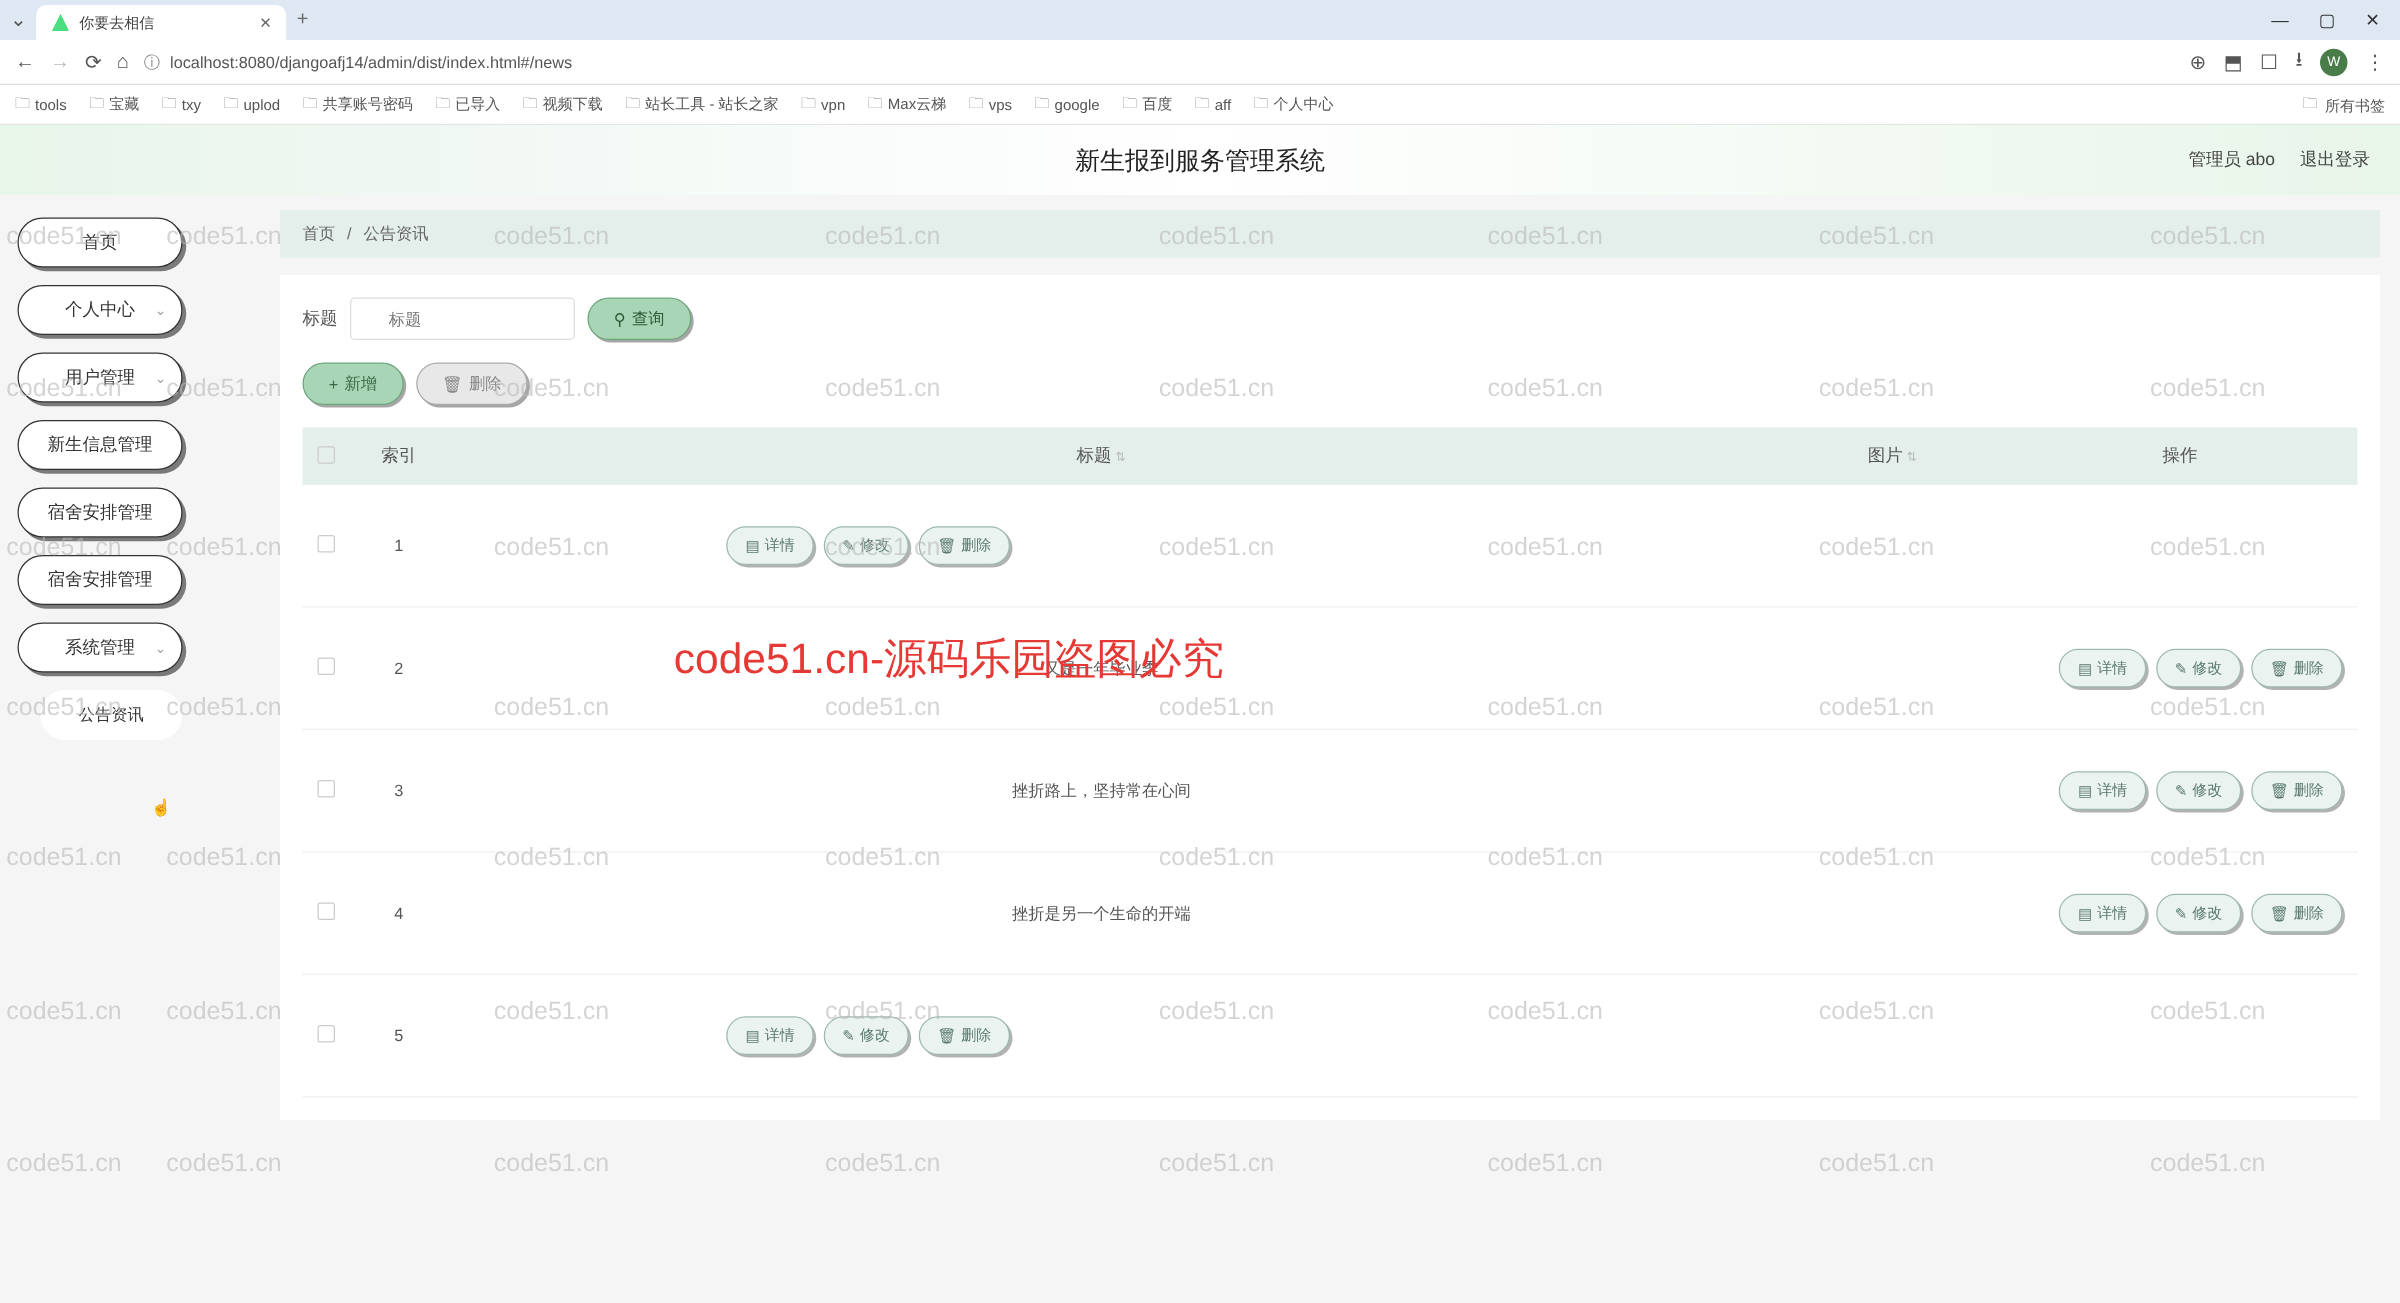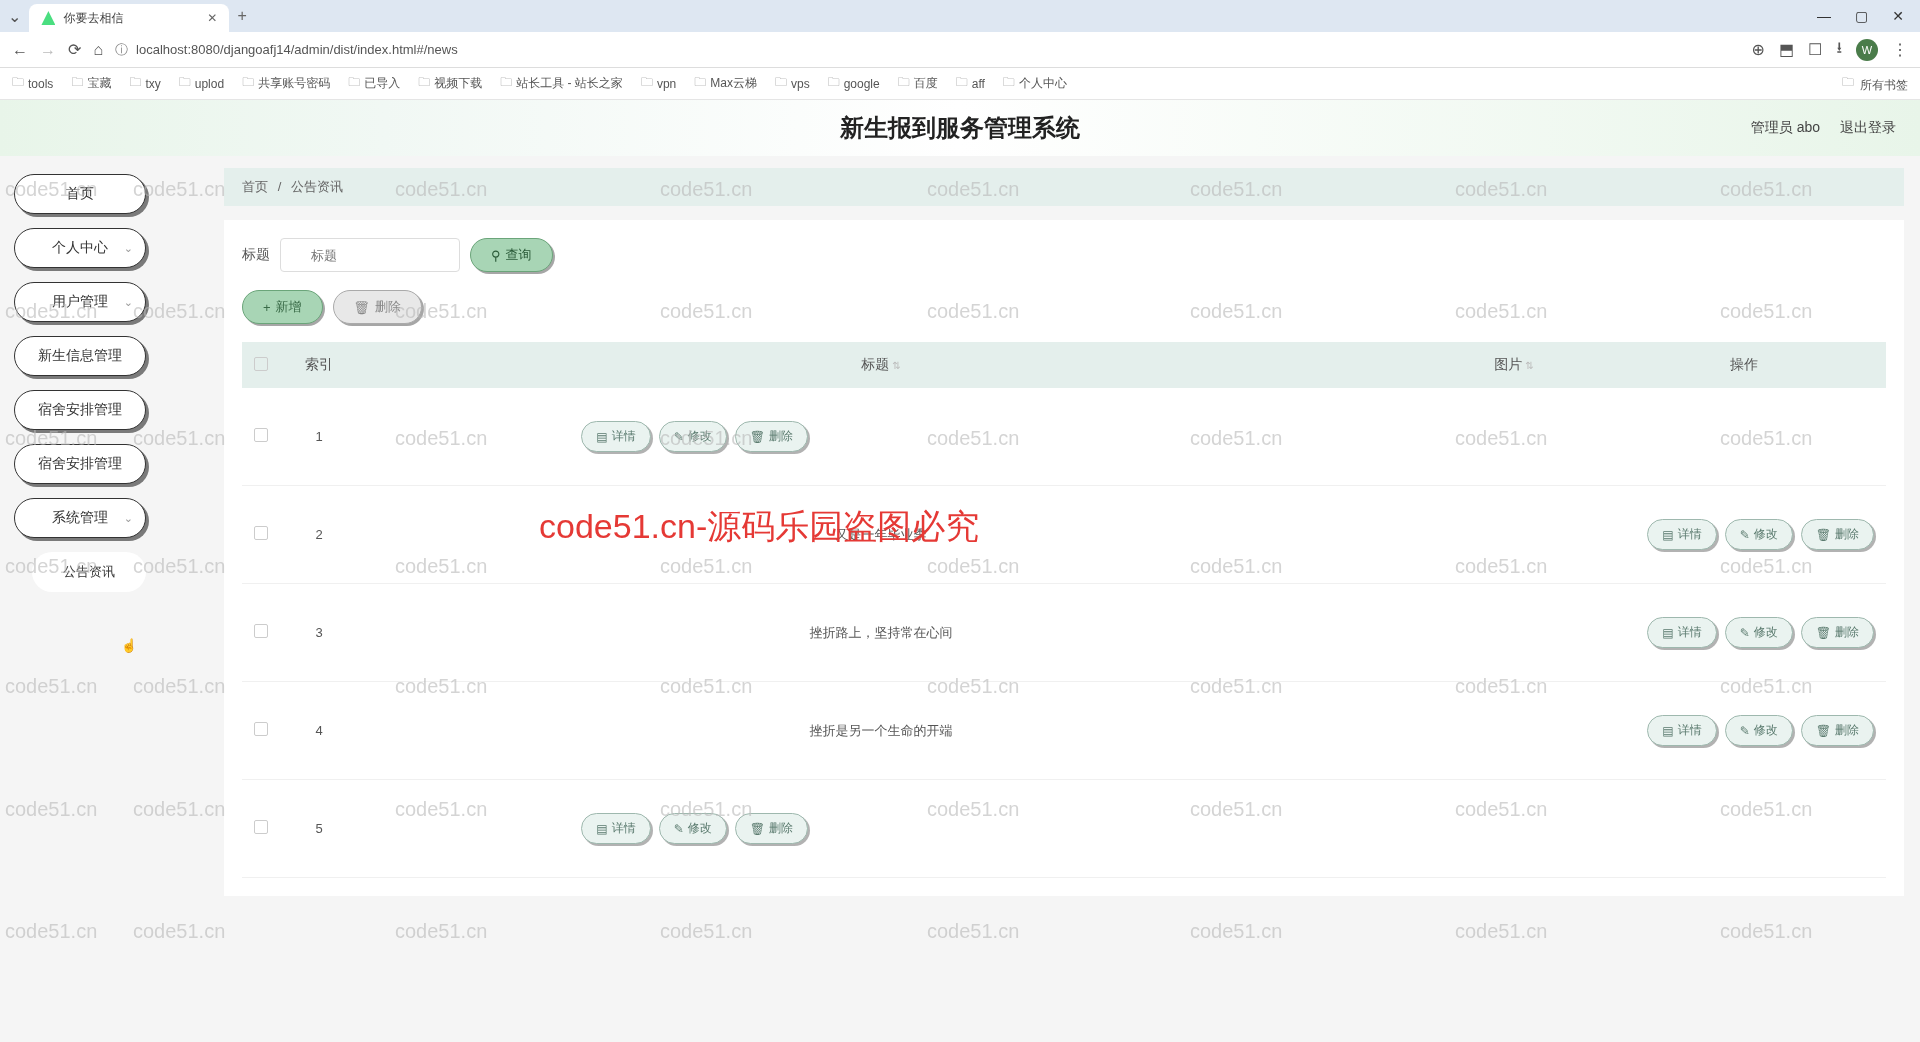--- a/index.html
+++ b/index.html
@@ -20,21 +20,21 @@
 .browser-right { display: flex; gap: 14px; align-items: center; color: #555; }
 .avatar-circle { width: 22px; height: 22px; border-radius: 50%; background: #4a7c4a; color: #fff; display: flex; align-items: center; justify-content: center; font-size: 11px; }
 
 .bookmarks { background: #fff; height: 32px; display: flex; align-items: center; padding: 0 12px; gap: 18px; font-size: 12px; color: #555; border-bottom: 1px solid #e5e5e5; }
 .bookmark { display: flex; align-items: center; gap: 4px; }
 .folder-icon::before { content: "🗀"; color: #888; }
 .bookmarks-right { margin-left: auto; display: flex; align-items: flex-end; gap: 6px; }
 
 
 .app-header { height: 56px; background: linear-gradient(90deg, #e8f5e9 0%, #f1f8f4 20%, #ffffff 50%, #e8f5e9 100%); display: flex; align-items: center; justify-content: center; position: relative; }
-.app-title { font-size: 24px; font-weight: bold; color: #222; }
+.app-title { font-size: 20px; font-weight: normal; color: #222; }
 .header-right { position: absolute; right: 24px; display: flex; gap: 20px; font-size: 14px; color: #444; }
 
 
 .app-body { display: flex; height: calc(100% - 156px); gap: 48px; }
 .sidebar { width: 160px; padding: 18px 14px; display: flex; flex-direction: column; gap: 14px; background: transparent; }
 .sidebar-item { background: #fff; border: 1px solid #333; border-radius: 24px; height: 40px; display: flex; align-items: center; justify-content: center; font-size: 14px; color: #333; box-shadow: 3px 3px 0 rgba(0,0,0,0.5); position: relative; }
 .sidebar-item.sub { margin-left: 18px; box-shadow: none; border: none; font-size: 13px; }
 .sidebar-chevron { position: absolute; right: 12px; color: #999; font-size: 11px; }
 
 .main { flex: 1; padding: 0 16px 30px 16px; overflow: hidden; }

